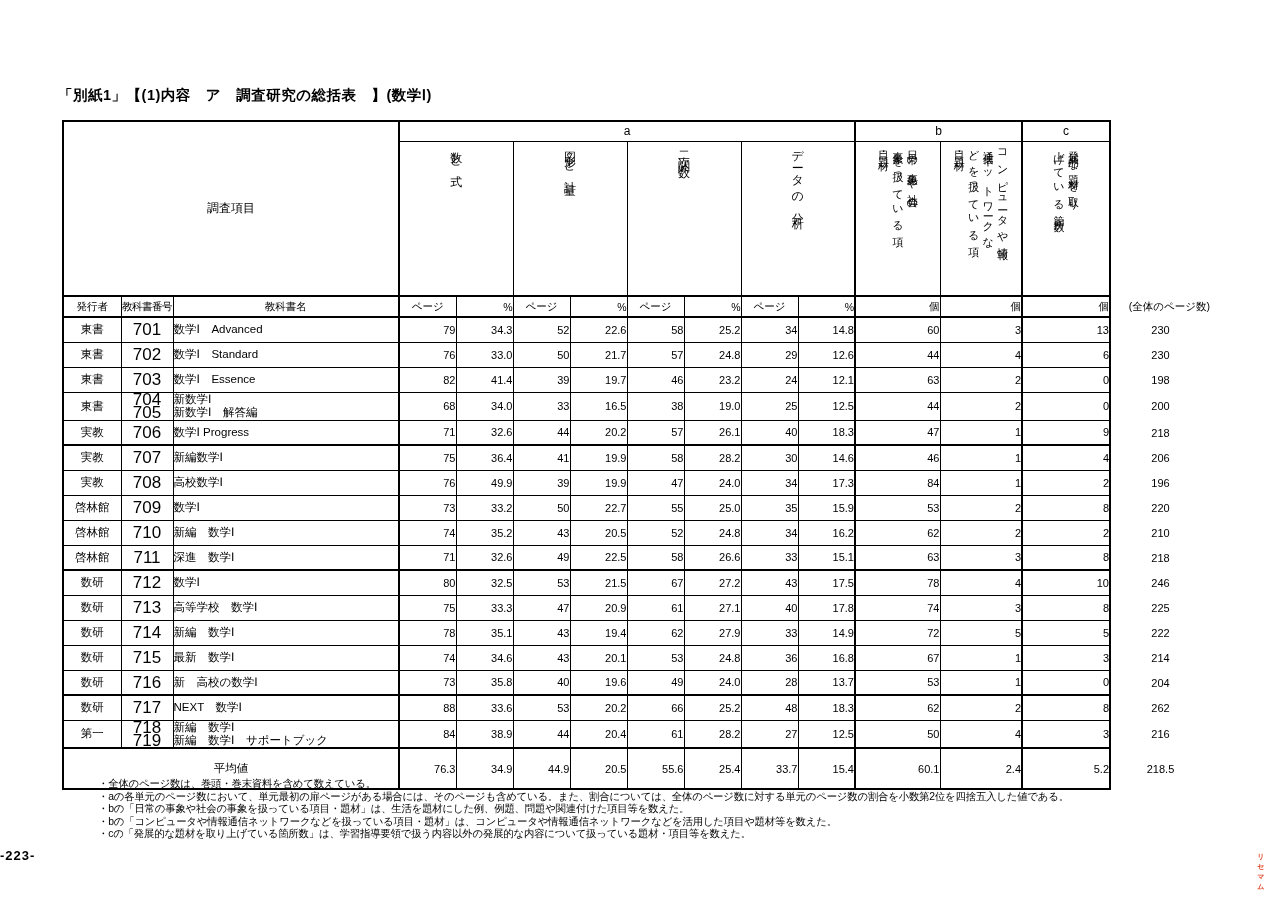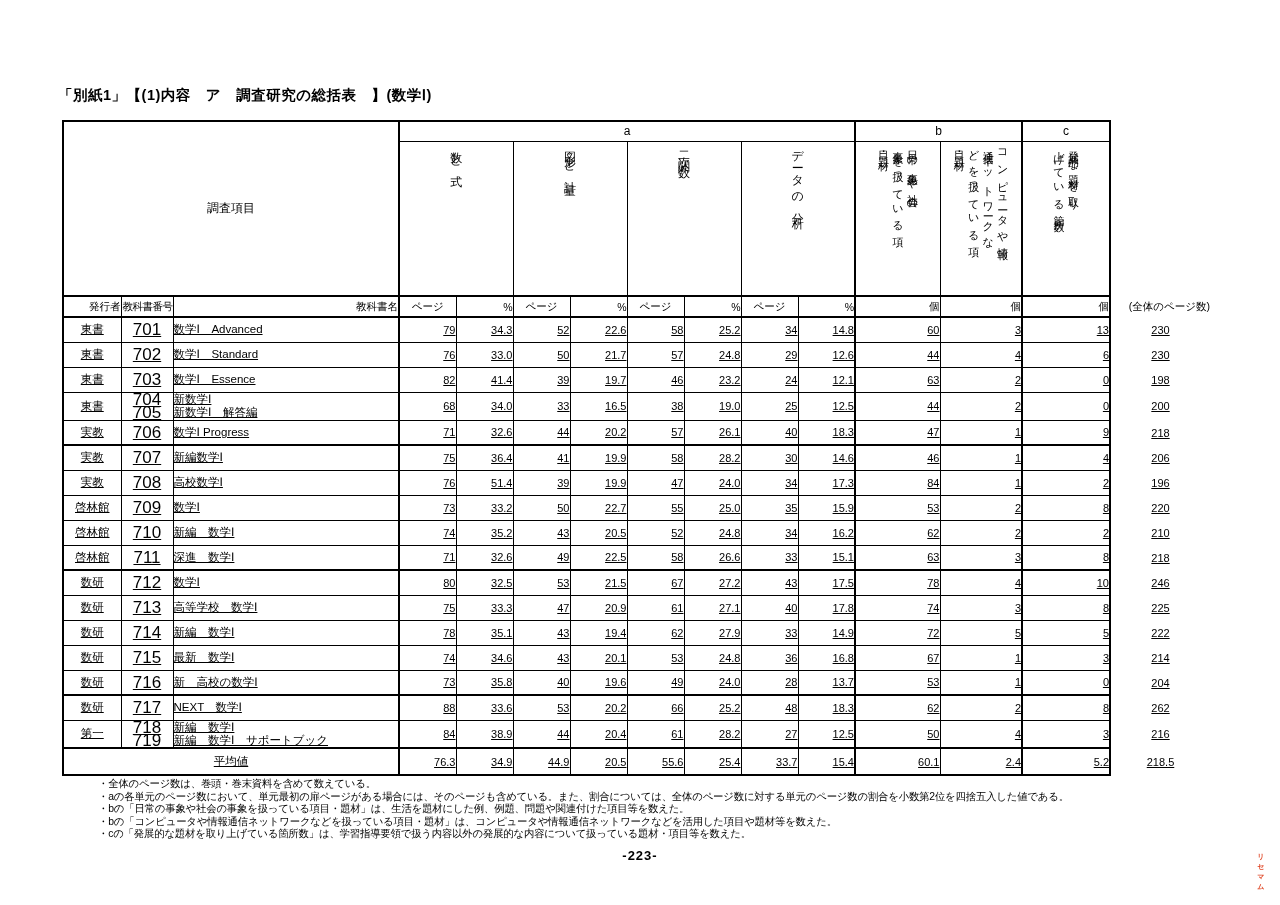--- a/index.html
+++ b/index.html
@@ -26,56 +26,56 @@
   .br2 { border-right-width:2px !important; }
   .bt2 { border-top-width:2px !important; }
   .bb2 { border-bottom-width:2px !important; }
   tr.thick-b td:not(.outside){ border-bottom-width:2px; }
   
   .outside { border:none !important; background:transparent; }
 
   tr.r1 { height:20px; }
   tr.r2 { height:155px; }
   tr.r3 { height:21px; }
-  tbody tr { height:25px;text-decoration:underline; }
+  tbody tr { height:25px; }
   tbody tr.double { height:28px; }
-  tbody tr.avg { height:27px; }
+  tbody tr.avg { height:41px; }
 
   th.seclab { font-size:12px; font-weight:bold; text-align:center; vertical-align:middle; }
   th.corner { font-size:12px; text-align:center; vertical-align:middle; }
   th.vert { vertical-align:top; text-align:center; padding-top:7px; }
   .vtxt-a {
     display:inline-block; writing-mode:vertical-rl; white-space:pre-line;
     font-size:12px; letter-spacing:5px; line-height:16px;
   }
   .vtxt-b {
     display:inline-block; writing-mode:vertical-rl; white-space:pre-line;
     font-size:11px; letter-spacing:3px; line-height:14.5px; text-align:left;
   }
   tr.r3 th { font-size:10.5px; vertical-align:middle; }
-  th.u-lab { text-align:right; }
-  th.u-num { text-align:right; letter-spacing:-0.5px; }
+  th.u-lab { text-align:center; }
+  th.u-num { text-align:center; letter-spacing:-0.5px; }
   th.u-page { text-align:center; }
   th.u-pct, th.u-ko { text-align:right; padding-right:5px; }
   th.u-total { font-size:10.5px; text-align:right; }
 
   td.c-pub  { text-align:center; font-size:11.5px; vertical-align:middle; }
   td.c-num  { text-align:center; font-size:17px; white-space:pre-line; line-height:13px; vertical-align:middle; }
   td.c-name { text-align:left; padding-left:5px; font-size:11.5px; white-space:pre-line; line-height:13px; vertical-align:middle; }
   td.c-val  { text-align:right; padding-right:6px; font-size:11px; vertical-align:middle; }
   td.c-total{ text-align:center; font-size:11px; vertical-align:middle; }
   td.c-avg  { text-align:center; font-size:11.5px; vertical-align:middle; }
 
   .footnotes {
     position:absolute; left:66px; top:778px; width:1150px;
     font-size:10.4px; line-height:12.6px; letter-spacing:-0.2px;margin-left:32px;
   }
   .pagenum {
     position:absolute; left:0; top:848px; width:1280px;
-    text-align:center; font-size:13px; font-weight:bold; letter-spacing:1px;
+    font-size:13px; font-weight:bold; letter-spacing:1px;
   }
   .logo {
     position:absolute; right:10px; bottom:6px; height:44px;
     font-weight:bold; font-size:31px; letter-spacing:-1.5px;
     color:#9a9a9e;
   }
   .logo .ruby {
     position:absolute; top:-3px; right:4px;
     font-size:7px; font-weight:bold; letter-spacing:1.5px;
     color:#e04a2a;
@@ -248,21 +248,21 @@
         <td class="c-val bl2">46</td>
         <td class="c-val">1</td>
         <td class="c-val bl2 br2">4</td>
         <td class="c-total outside">206</td>
       </tr>
       <tr class="">
         <td class="c-pub bl2">実教</td>
         <td class="c-num">708</td>
         <td class="c-name">高校数学Ⅰ</td>
         <td class="c-val bl2">76</td>
-        <td class="c-val">51.4</td>
+        <td class="c-val">49.9</td>
         <td class="c-val">39</td>
         <td class="c-val">19.9</td>
         <td class="c-val">47</td>
         <td class="c-val">24.0</td>
         <td class="c-val">34</td>
         <td class="c-val">17.3</td>
         <td class="c-val bl2">84</td>
         <td class="c-val">1</td>
         <td class="c-val bl2 br2">2</td>
         <td class="c-total outside">196</td>

